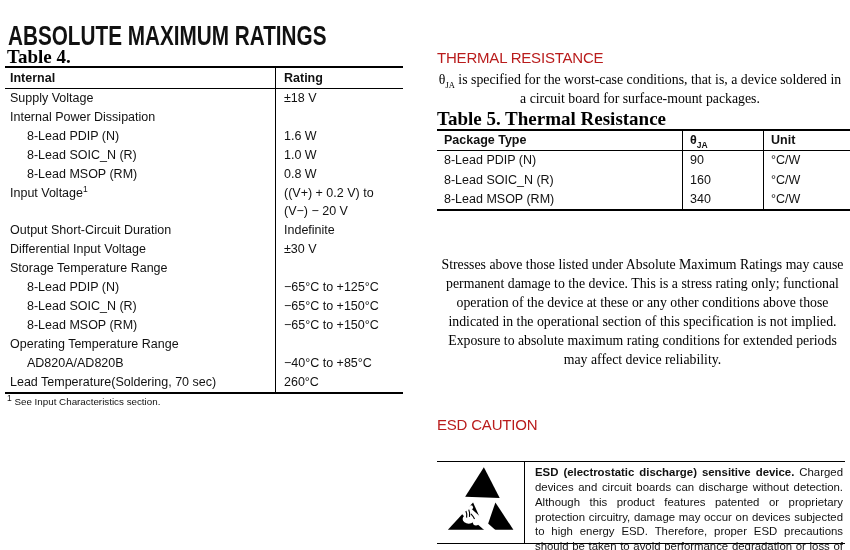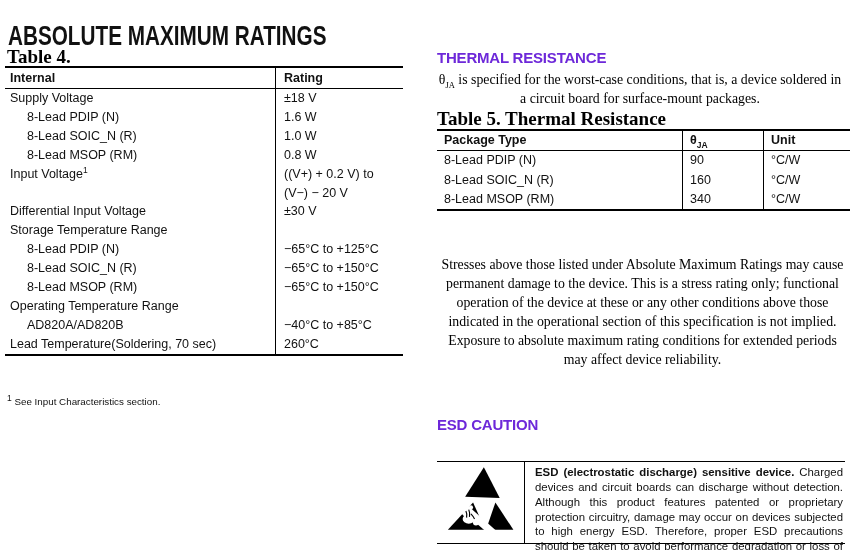--- a/index.html
+++ b/index.html
@@ -41,22 +41,22 @@
   #table5 .c-package { width:238px; }
   #table5 .c-theta { width:73px; border-left:1px solid #000; }
   #table5 .c-unit  { width:92px; border-left:1px solid #000; }
   sup { font-size:8.5px; vertical-align:super; line-height:0; }
   sub { font-size:8.5px; vertical-align:sub; line-height:0; }
 
   .footnote {
     position:absolute; left:7px; top:396px; font-size:9.8px; color:#111;
   }
   .section-heading {
-    position:absolute; font-size:15px; font-weight:700;
-    letter-spacing:-0.2px; color:#6d28d9; white-space:nowrap;
+    position:absolute; font-size:15px; font-weight:400;
+    letter-spacing:-0.2px; color:#b91c1c; white-space:nowrap;
   }
   #thermal-heading { left:437px; top:37px; }
   #esd-heading { left:437px; top:404px; }
 
   .serif-par {
     position:absolute; font-family:"Liberation Serif", serif;
     font-size:13.8px; line-height:19.1px; color:#000000;text-align:center;
   }
   #thermal-intro { left:437px; top:56px; width:406px; }
   #stresses-par { left:437px; top:241px; width:411px; }
@@ -93,35 +93,43 @@
       <th class="param">Internal</th>
       <th class="rating">Rating</th>
     </tr>
   </thead>
   <tbody>
       <tr>
         <td class="param">Supply Voltage</td>
         <td class="rating">±18 V</td>
       </tr>
       <tr>
+        <td class="param">Internal Power Dissipation</td>
+        <td class="rating"></td>
+      </tr>
+      <tr>
         <td class="param indent">8-Lead PDIP (N)</td>
         <td class="rating">1.6 W</td>
       </tr>
       <tr>
         <td class="param indent">8-Lead SOIC_N (R)</td>
         <td class="rating">1.0 W</td>
       </tr>
       <tr>
         <td class="param indent">8-Lead MSOP (RM)</td>
         <td class="rating">0.8 W</td>
       </tr>
       <tr>
         <td class="param">Input Voltage<sup>1</sup></td>
         <td class="rating">((V+) + 0.2 V) to
 (V−) − 20 V</td>
+      </tr>
+      <tr>
+        <td class="param">Output Short-Circuit Duration</td>
+        <td class="rating">Indefinite</td>
       </tr>
       <tr>
         <td class="param">Differential Input Voltage</td>
         <td class="rating">±30 V</td>
       </tr>
       <tr>
         <td class="param">Storage Temperature Range</td>
         <td class="rating"></td>
       </tr>
       <tr>

